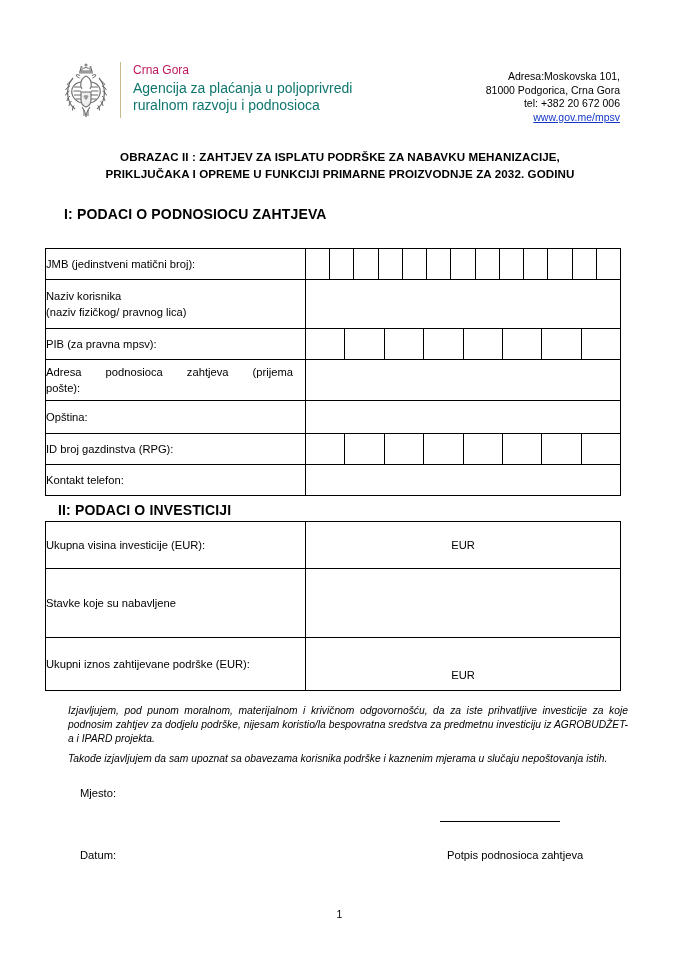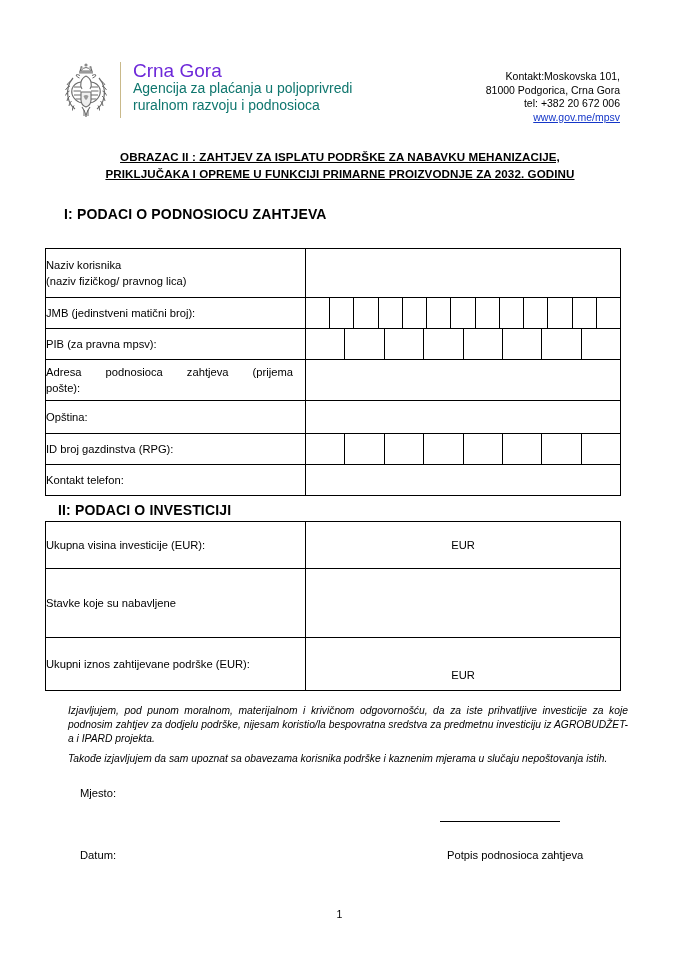--- a/index.html
+++ b/index.html
@@ -47,23 +47,23 @@
     width: 1px;
     height: 56px;
     background: #c9b98a;
     margin: 2px 12px 0 8px;
     flex: 0 0 1px;
   }
   .brand-text {
     padding-top: 1px;
   }
   .brand-line1 {
-    font-size: 19px;
+    font-size: 12px;
     line-height: 19px;
-    color: #6d28d9;
+    color: #be185d;
     white-space: nowrap;
   }
   .brand-line2, .brand-line3 {
     font-size: 14px;
     line-height: 17px;
     color: #0f766e;
     white-space: nowrap;
   }
   .addr {
     position: absolute;
@@ -83,21 +83,20 @@
   .doc-title {
     position: absolute;
     left: 60px;
     top: 148px;
     width: 560px;
     text-align: center;
     font-size: 11.6px;
     font-weight: bold;
     line-height: 17px;
     letter-spacing: 0.1px;
-    text-decoration: underline;
   }
 
   
   .section-head {
     position: absolute;
     font-size: 14px;
     font-weight: bold;
     letter-spacing: 0.15px;
   }
   #sec1 { left: 64px; top: 206px; }
@@ -244,69 +243,69 @@
       </span>
       <span class="brand-divider"></span>
       <span class="brand-text">
         <div class="brand-line1">Crna Gora</div>
         <div class="brand-line2">Agencija za plaćanja u poljoprivredi</div>
         <div class="brand-line3">ruralnom razvoju i podnosioca</div>
       </span>
     </div>
 
     <div class="addr">
-      <div>Kontakt:Moskovska 101,</div>
+      <div>Adresa:Moskovska 101,</div>
       <div>81000 Podgorica, Crna Gora</div>
       <div>tel: +382 20 672 006</div>
       <div><a class="url" href="#">www.gov.me/mpsv</a></div>
     </div>
   </div>
 
   <div class="doc-title">
     <div>OBRAZAC II : ZAHTJEV ZA ISPLATU PODRŠKE ZA NABAVKU  MEHANIZACIJE,</div>
     <div>PRIKLJUČAKA I OPREME U FUNKCIJI PRIMARNE PROIZVODNJE ZA 2032. GODINU</div>
   </div>
 
   <div class="section-head" id="sec1">I: PODACI O PODNOSIOCU ZAHTJEVA</div>
 
   <table class="form" id="table1">
     <colgroup>
         <col style="width:260px">
         <col style="width:315px">
       </colgroup>
     <tbody>
       <tr>
+        <td class="lab" style="height:30px">JMB (jedinstveni matični broj):</td>
+        <td>
+          <div class="comb" style="height:30px">
+            <span></span>
+              <span></span>
+              <span></span>
+              <span></span>
+              <span></span>
+              <span></span>
+              <span></span>
+              <span></span>
+              <span></span>
+              <span></span>
+              <span></span>
+              <span></span>
+              <span></span>
+          </div>
+        </td>
+      </tr>
+
+      <tr>
         <td class="lab" style="height:48px">
           <div>Naziv korisnika</div>
           <div>(naziv fizičkog/ pravnog lica)</div>
         </td>
         <td>
             <div class="cellpad" style="height:48px"></div>
           </td>
-      </tr>
-
-      <tr>
-        <td class="lab" style="height:30px">JMB (jedinstveni matični broj):</td>
-        <td>
-          <div class="comb" style="height:30px">
-            <span></span>
-              <span></span>
-              <span></span>
-              <span></span>
-              <span></span>
-              <span></span>
-              <span></span>
-              <span></span>
-              <span></span>
-              <span></span>
-              <span></span>
-              <span></span>
-              <span></span>
-          </div>
-        </td>
       </tr>
 
       <tr>
         <td class="lab" style="height:30px">PIB (za pravna mpsv):</td>
         <td>
           <div class="comb" style="height:30px">
             <span></span>
               <span></span>
               <span></span>
               <span></span>

